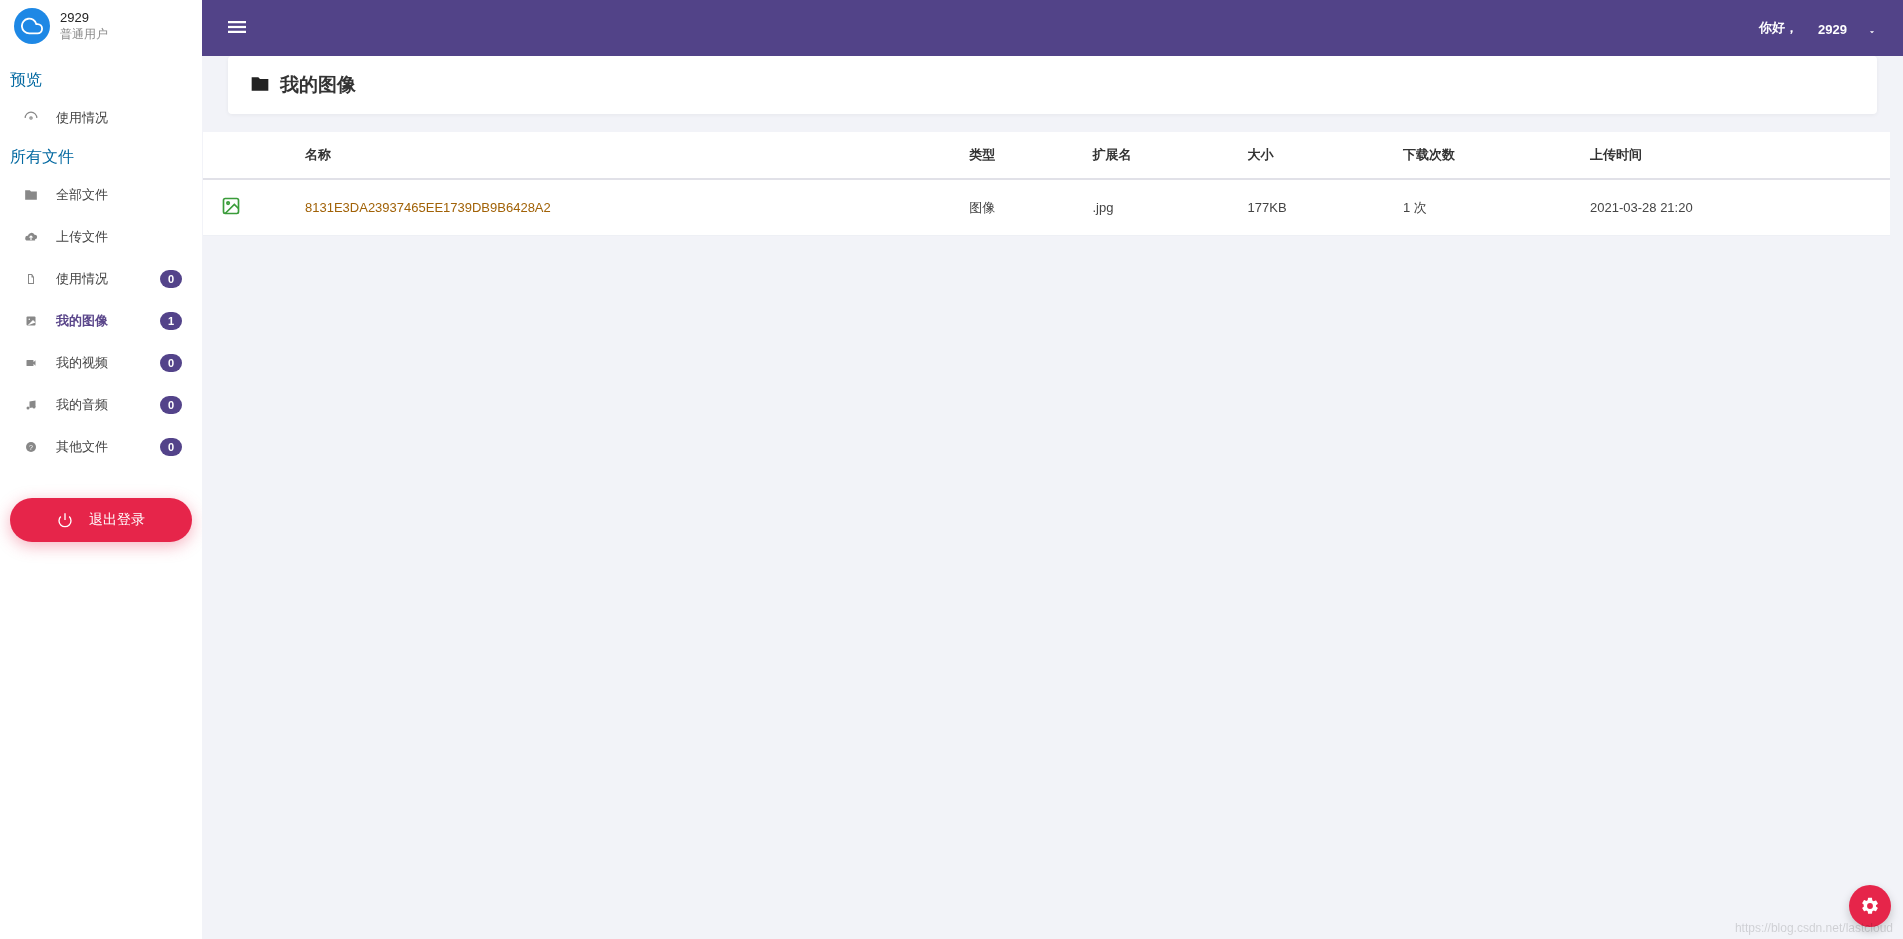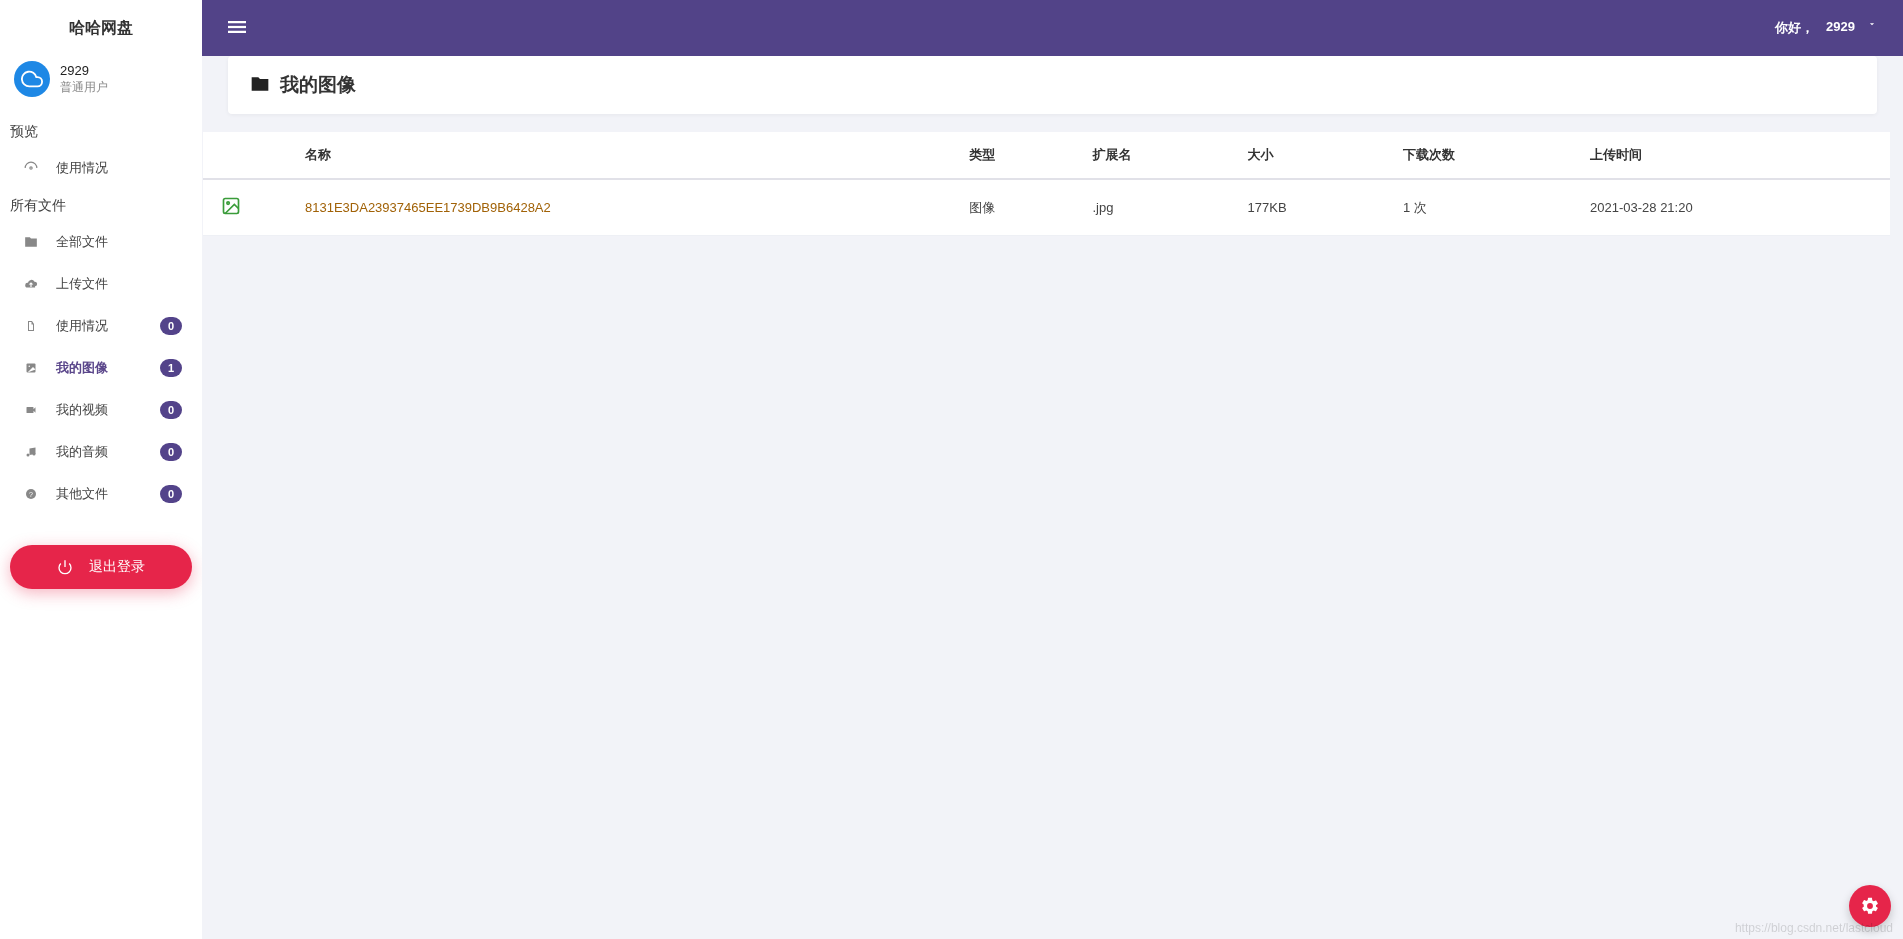--- a/index.html
+++ b/index.html
@@ -9,40 +9,40 @@
     
     
     .sidebar { width: 202px; background: #fff; display: flex; flex-direction: column; box-shadow: 1px 0 3px rgba(0,0,0,0.05); }
     .logo { text-align: center; padding: 18px 0 14px; font-size: 16px; font-weight: bold; }
     .user-info { display: flex; align-items: center; padding: 8px 14px 18px; gap: 10px; }
     .avatar { width: 36px; height: 36px; border-radius: 50%; background: #1e88e5; display: flex; align-items: center; justify-content: center; }
     .avatar svg { width: 22px; height: 22px; }
     .user-meta .name { font-size: 13px; color: #222; }
     .user-meta .role { font-size: 12px; color: #8a8a8a; margin-top: 1px; }
     
-    .section-label { padding: 8px 10px 6px; font-size: 14px; color: #404040; }
+    .section-label { padding: 8px 10px 6px; font-size: 16px; color: #0369a1; }
     .nav-item { display: flex; align-items: center; padding: 12px 20px; font-size: 13px; color: #444; cursor: pointer; }
     .nav-item .icon { width: 22px; display: flex; justify-content: center; color: #888; }
     .nav-item .label { margin-left: 14px; flex: 1; }
     .nav-item.active { color: #5b478b; font-weight: 600; }
     .nav-item.active .icon { color: #5b478b; }
     .nav-item .chevron { margin-left: auto; }
     .nav-sub .nav-item { padding-left: 20px; font-weight: normal; }
     .nav-sub .nav-item.sub-active { font-weight: bold; color: #5b478b; }
     .badge-count { background: #53438a; color: #fff; min-width: 22px; height: 18px; border-radius: 9px; font-size: 11px; display: flex; align-items: center; justify-content: center; font-weight: bold; padding: 0 6px; }
     
     .logout-wrap { padding: 30px 10px; }
     .logout-btn { width: 100%; background: #e6254a; color: #fff; border: none; border-radius: 24px; padding: 13px 0; font-size: 14px; cursor: pointer; display: flex; align-items: center; justify-content: center; gap: 16px; box-shadow: 0 4px 16px rgba(230,37,74,0.35); }
     
     
     .main { flex: 1; display: flex; flex-direction: column; min-width: 0; }
     .topbar { height: 56px; background: #524388; color: #fff; display: flex; align-items: center; padding: 0 26px; }
     .menu-toggle { cursor: pointer; }
     .topbar .spacer { flex: 1; }
-    .greeting { font-size: 13px; font-weight: bold; display: flex; align-items: flex-start; gap: 12px; cursor: pointer; }
+    .greeting { font-size: 13px; font-weight: bold; display: flex; align-items: flex-end; gap: 20px; cursor: pointer; }
     
     .content { flex: 1; background: #f2f3f8; overflow: auto; }
     .card { margin: 0 26px 0 26px; background: #fff; border-radius: 4px; box-shadow: 0 1px 4px rgba(0,0,0,0.05); }
     .card-header { display: flex; align-items: center; padding: 16px 22px; border-bottom: 0; }
     .card-header .folder-ico { margin-right: 10px; }
     .card-header h2 { font-size: 19px; font-weight: bold; }
     
     .table-wrap { margin: 18px 12px 0 0; background: transparent; }
     table { width: calc(100% - 2px); border-collapse: collapse; margin-left: 1px; }
     thead th { text-align: left; font-size: 13px; font-weight: bold; padding: 14px 12px; border-bottom: 2px solid #e1e1e8; background: #fff; }
@@ -54,21 +54,20 @@
     .fab { position: fixed; right: 12px; bottom: 12px; width: 42px; height: 42px; border-radius: 50%; background: #e6254a; display: flex; align-items: center; justify-content: center; color: #fff; cursor: pointer; box-shadow: 0 4px 10px rgba(0,0,0,0.2); }
     
     .watermark { position: fixed; right: 10px; bottom: 4px; font-size: 12px; color: rgba(0,0,0,0.15); pointer-events: none; }
   </style>
 </head>
 <body>
 
 <div class="app">
 
   <aside class="sidebar">
-    <div class="logo">哈哈网盘</div>
 
     <div class="user-info">
       <div class="avatar">
         <svg viewBox="0 0 24 24" fill="none" stroke="#fff" stroke-width="2">
             <path d="M18 10h-1.26A8 8 0 1 0 9 20h9a5 5 0 0 0 0-10z"></path>
           </svg>
       </div>
       <div class="user-meta">
         <div class="name">2929</div>
         <div class="role">普通用户</div>

